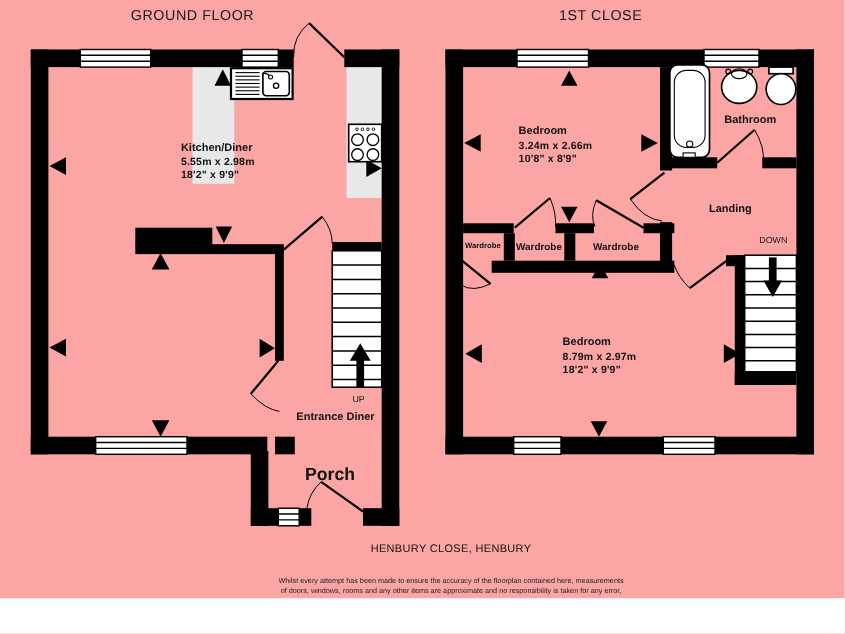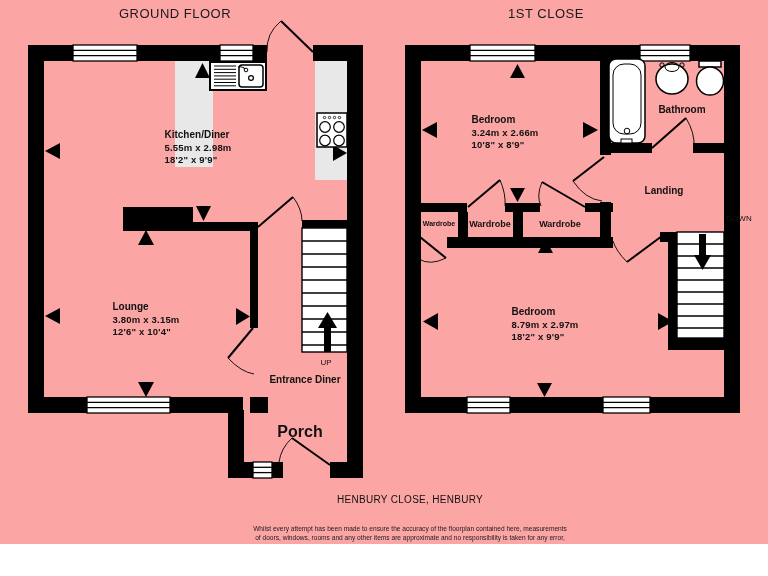--- a/index.html
+++ b/index.html
@@ -284,45 +284,40 @@
 
   <div class="floor-title" style="left:175px;top:6px;">GROUND FLOOR</div>
   <div class="floor-title" style="left:546px;top:6px;">1ST CLOSE</div>
 
   <div class="room-label" style="left:198px;top:129px;">
     <span class="rname">Kitchen/Diner</span>
     <span class="rdim">5.55m x 2.98m</span>
     <span class="rdim">18'2" x 9'9"</span>
   </div>
 
-  <div class="room-label" style="left:146px;top:301px;">
-    <span class="rname">Lounge</span>
-    <span class="rdim">3.80m x 3.15m</span>
-    <span class="rdim">12'6" x 10'4"</span>
-  </div>
 
   <div class="small-label" style="left:305px;top:374px;font-size:10px;">Entrance Diner</div>
   <div class="small-label" style="left:300px;top:423px;font-size:16px;">Porch</div>
   <div class="dir-label" style="left:326px;top:358px;">UP</div>
 
   <div class="room-label" style="left:505px;top:114px;">
     <span class="rname">Bedroom</span>
     <span class="rdim">3.24m x 2.66m</span>
     <span class="rdim">10'8" x 8'9"</span>
   </div>
 
   <div class="room-label" style="left:545px;top:306px;">
     <span class="rname">Bedroom</span>
     <span class="rdim">8.79m x 2.97m</span>
     <span class="rdim">18'2" x 9'9"</span>
   </div>
 
   <div class="small-label" style="left:682px;top:104px;font-size:10px;">Bathroom</div>
   <div class="small-label" style="left:664px;top:185px;font-size:10px;">Landing</div>
-  <div class="dir-label" style="left:703px;top:214px;margin-left:36px;">DOWN</div>
+  <div class="dir-label" style="left:703px;top:214px;">DOWN</div>
 
   <div class="tiny-label" style="left:439px;top:220px;">Wardrobe</div>
   <div class="small-label" style="left:490px;top:219px;">Wardrobe</div>
   <div class="small-label" style="left:560px;top:219px;">Wardrobe</div>
 
   <div class="address" style="left:410px;top:494px;">HENBURY CLOSE, HENBURY</div>
 
   <div class="disclaimer">
     <div>Whilst every attempt has been made to ensure the accuracy of the floorplan contained here, measurements</div>
     <div>of doors, windows, rooms and any other items are approximate and no responsibility is taken for any error,</div>

